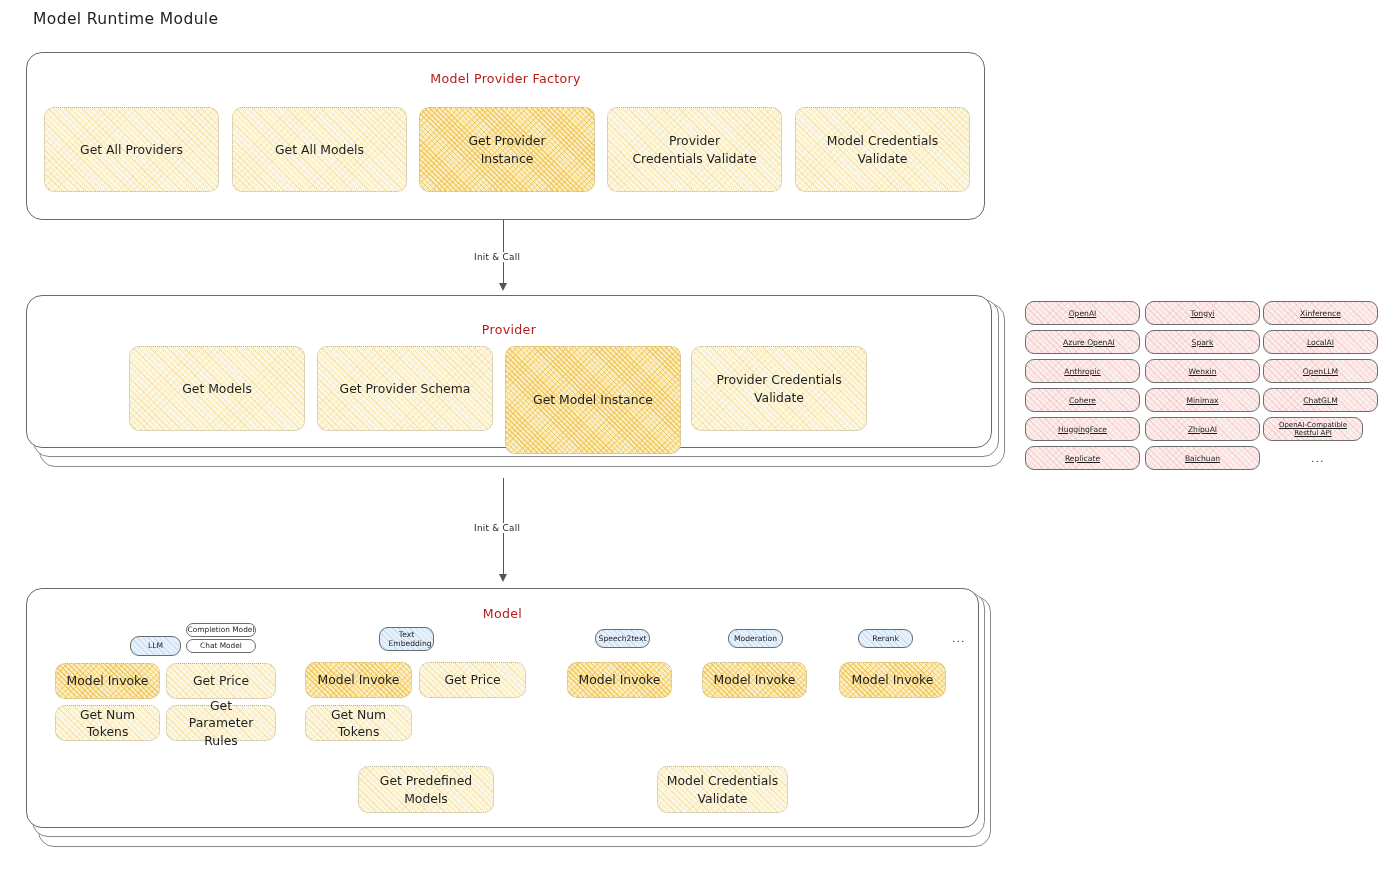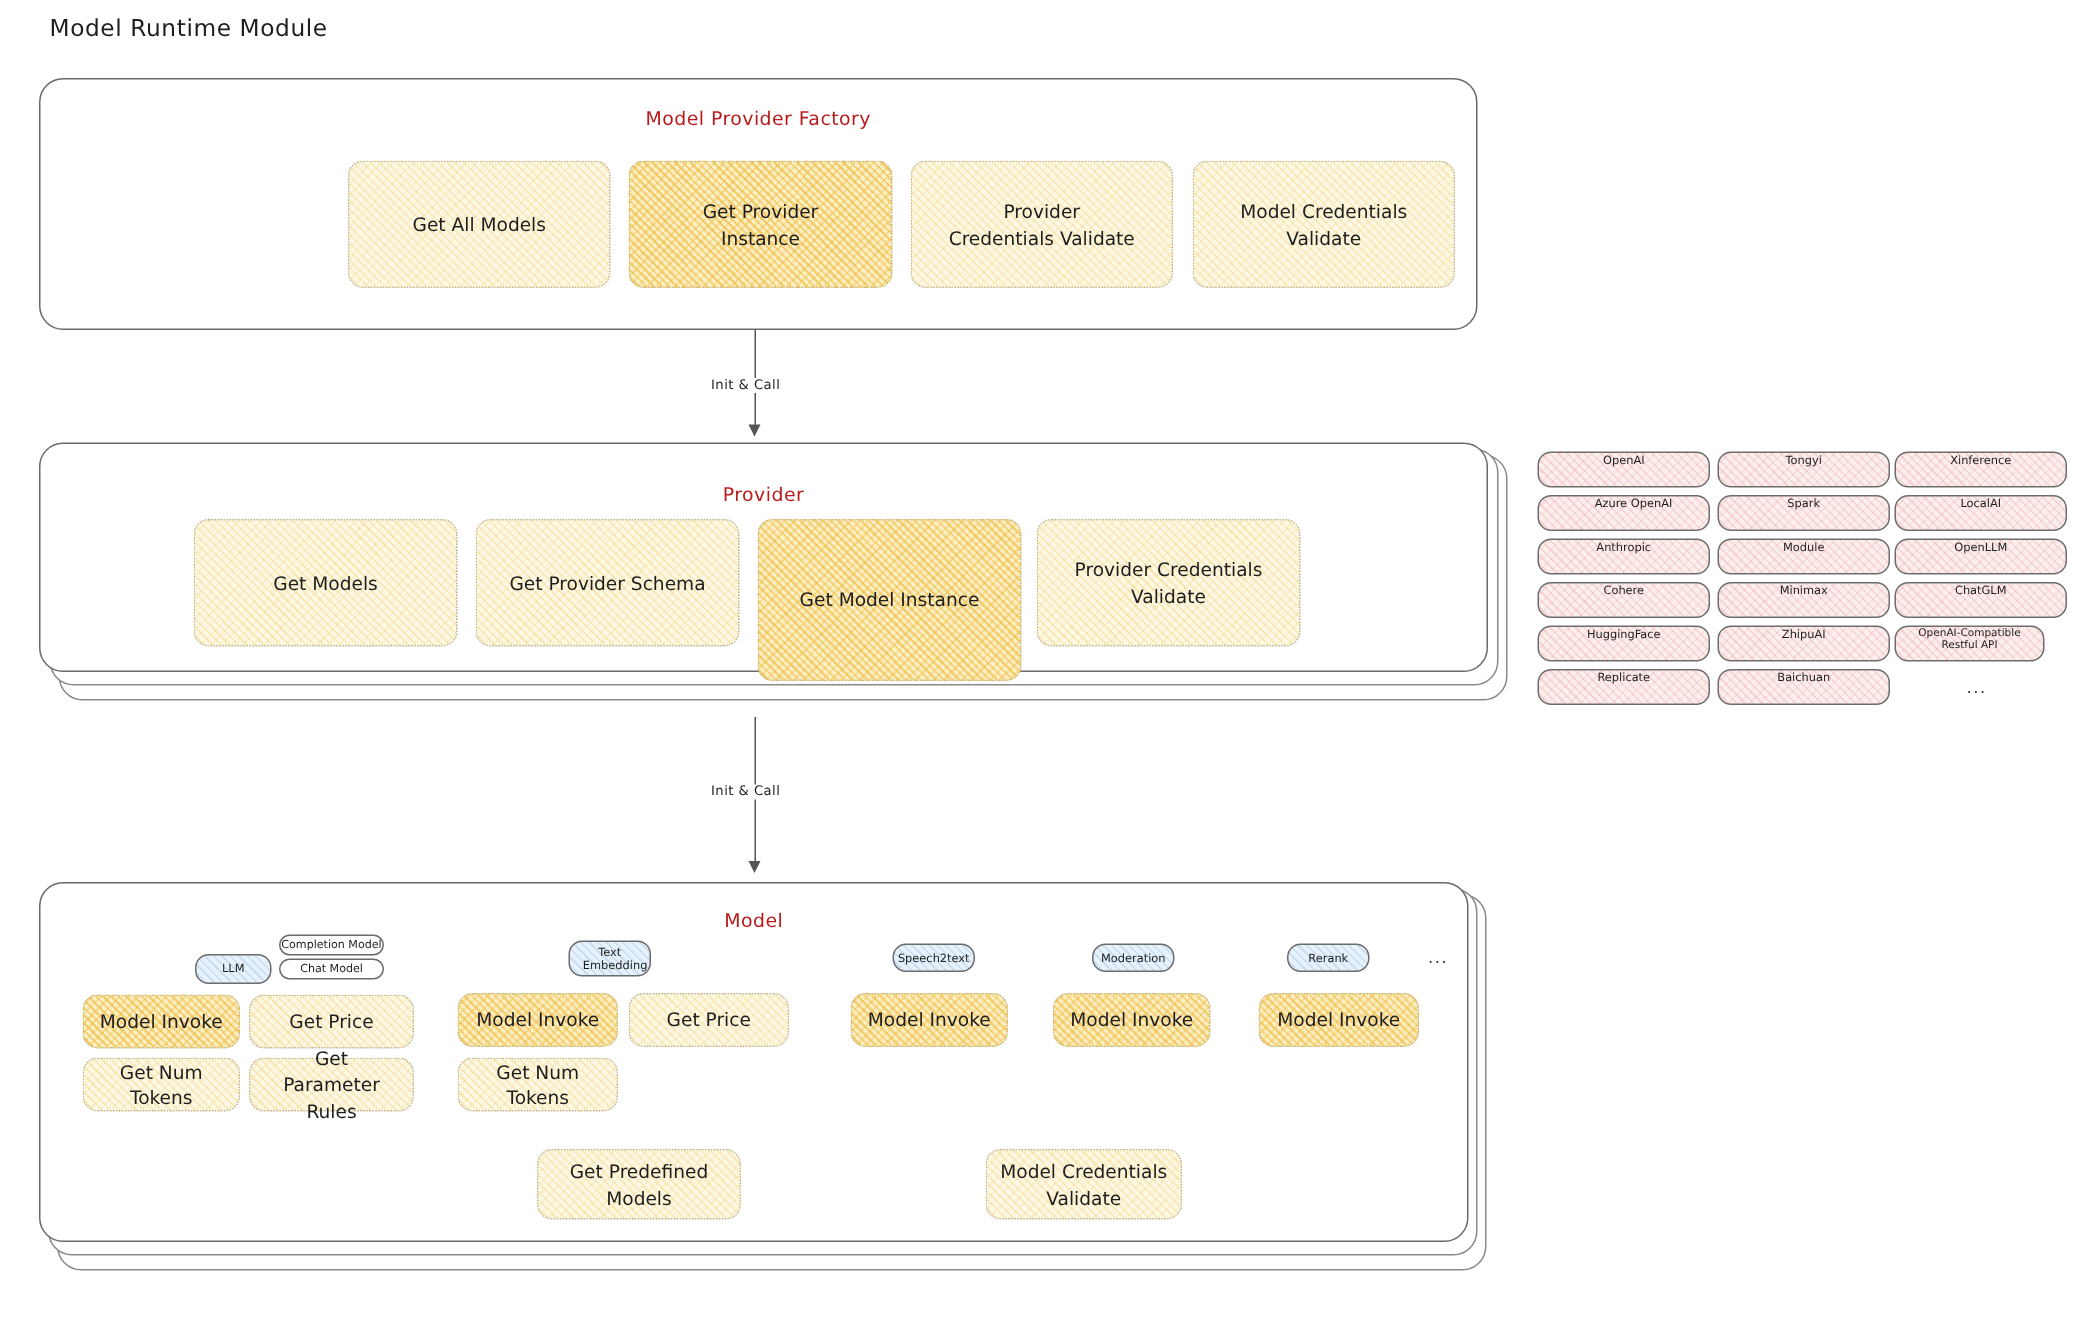--- a/index.html
+++ b/index.html
@@ -96,34 +96,35 @@
     text-align: center;
     border: 1.15px solid #6b6b6b;
     border-radius: 8px;
     background: #ffffff;
     color: #1e1e1e; font-size: 7.4px; line-height: 1.2;
   }
 
   
   .chip {
     position: absolute;
-    display: flex; justify-content: center;
+    display: flex; align-items: center; justify-content: center;
     text-align: center;
     border: 1.15px solid #6d6d6d;
     border-radius: 9px;
     background:
       repeating-linear-gradient(45deg,
         rgba(226,120,120,.22) 0px, rgba(226,120,120,.22) 1px,
         rgba(255,255,255,0) 1px, rgba(255,255,255,0) 4px),
       repeating-linear-gradient(-45deg,
         rgba(226,120,120,.13) 0px, rgba(226,120,120,.13) 1px,
         rgba(255,255,255,0) 1px, rgba(255,255,255,0) 5px),
       #fdeeee;
     color: #1e1e1e; font-size: 7.6px;
     padding: 0 3px;
+    text-decoration: underline;
   }
 
   
   .arrow-line {
     position: absolute; width: 1.15px;
     background: #555;
   }
   .arrow-head {
     position: absolute; width: 0; height: 0;
     border-left: 4.5px solid transparent;
@@ -145,20 +146,23 @@
 <body>
 
 <div id="canvas">
 
   <div id="page-title" class="hand">Model Runtime Module</div>
 
   <div class="container front" style="left:26px; top:52px; width:959px; height:168px;">
     <div class="container-title hand" style="top:18px;">Model Provider Factory</div>
   </div>
 
+  <div class="fn" style="left:44px; top:107px; width:175px; height:85px; z-index:6;">
+    <span>Get All Providers</span>
+  </div>
   <div class="fn" style="left:232px; top:107px; width:175px; height:85px; z-index:6;">
     <span>Get All Models</span>
   </div>
   <div class="fn hi" style="left:419px; top:107px; width:176px; height:85px; z-index:6;">
     <span style="max-width:110px;">Get Provider Instance</span>
   </div>
   <div class="fn" style="left:607px; top:107px; width:175px; height:85px; z-index:6;">
     <span style="max-width:125px;">Provider Credentials Validate</span>
   </div>
   <div class="fn" style="left:795px; top:107px; width:175px; height:85px; z-index:6;">
@@ -207,21 +211,21 @@
     <span>Replicate</span>
   </div>
 
   <div class="chip" style="left:1145px; top:301px; width:115px; height:24px;">
     <span>Tongyi</span>
   </div>
   <div class="chip" style="left:1145px; top:330px; width:115px; height:24px;">
     <span>Spark</span>
   </div>
   <div class="chip" style="left:1145px; top:359px; width:115px; height:24px;">
-    <span>Module</span>
+    <span>Wenxin</span>
   </div>
   <div class="chip" style="left:1145px; top:388px; width:115px; height:24px;">
     <span>Minimax</span>
   </div>
   <div class="chip" style="left:1145px; top:417px; width:115px; height:24px;">
     <span>ZhipuAI</span>
   </div>
   <div class="chip" style="left:1145px; top:446px; width:115px; height:24px;">
     <span>Baichuan</span>
   </div>

